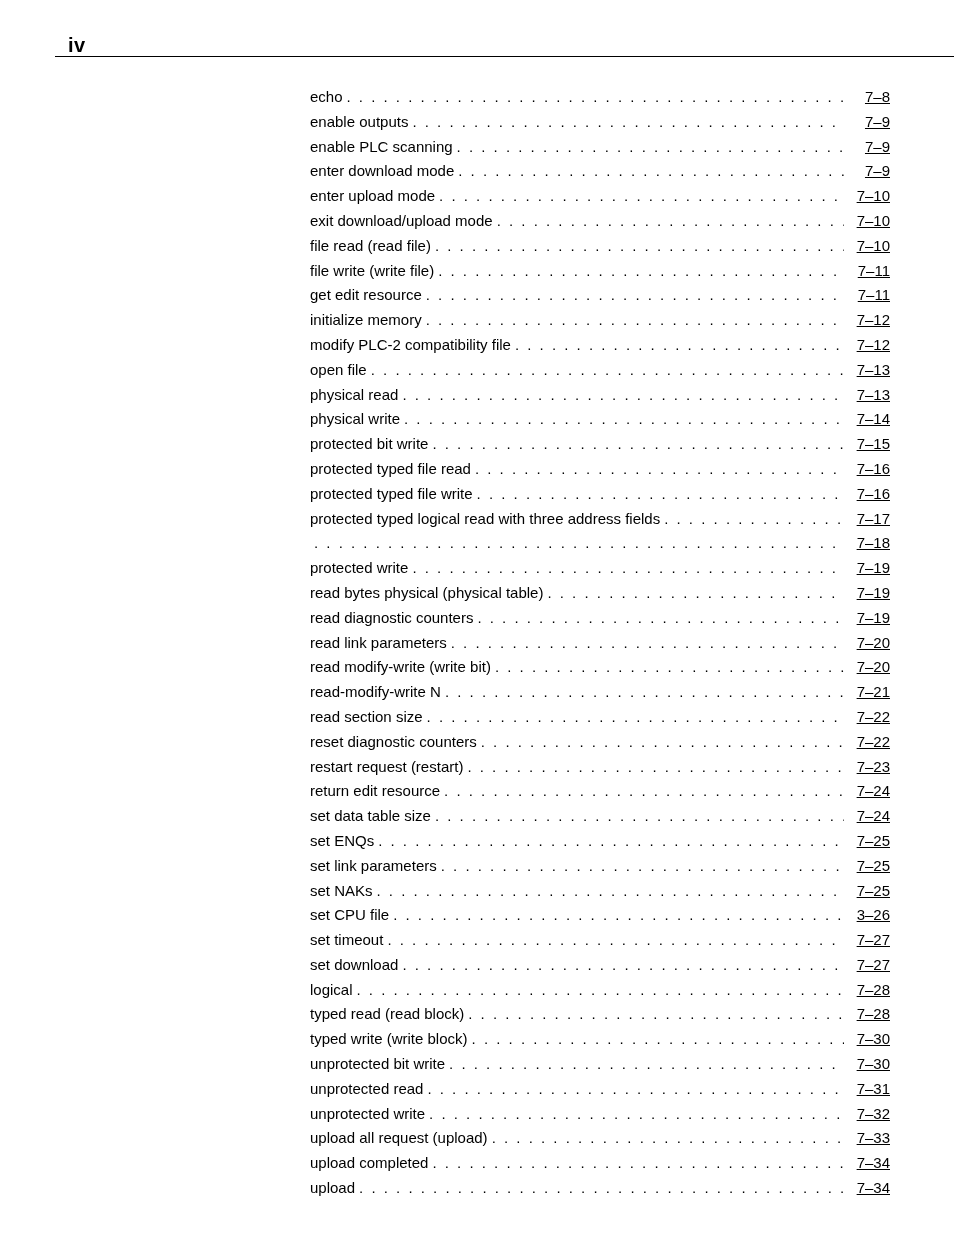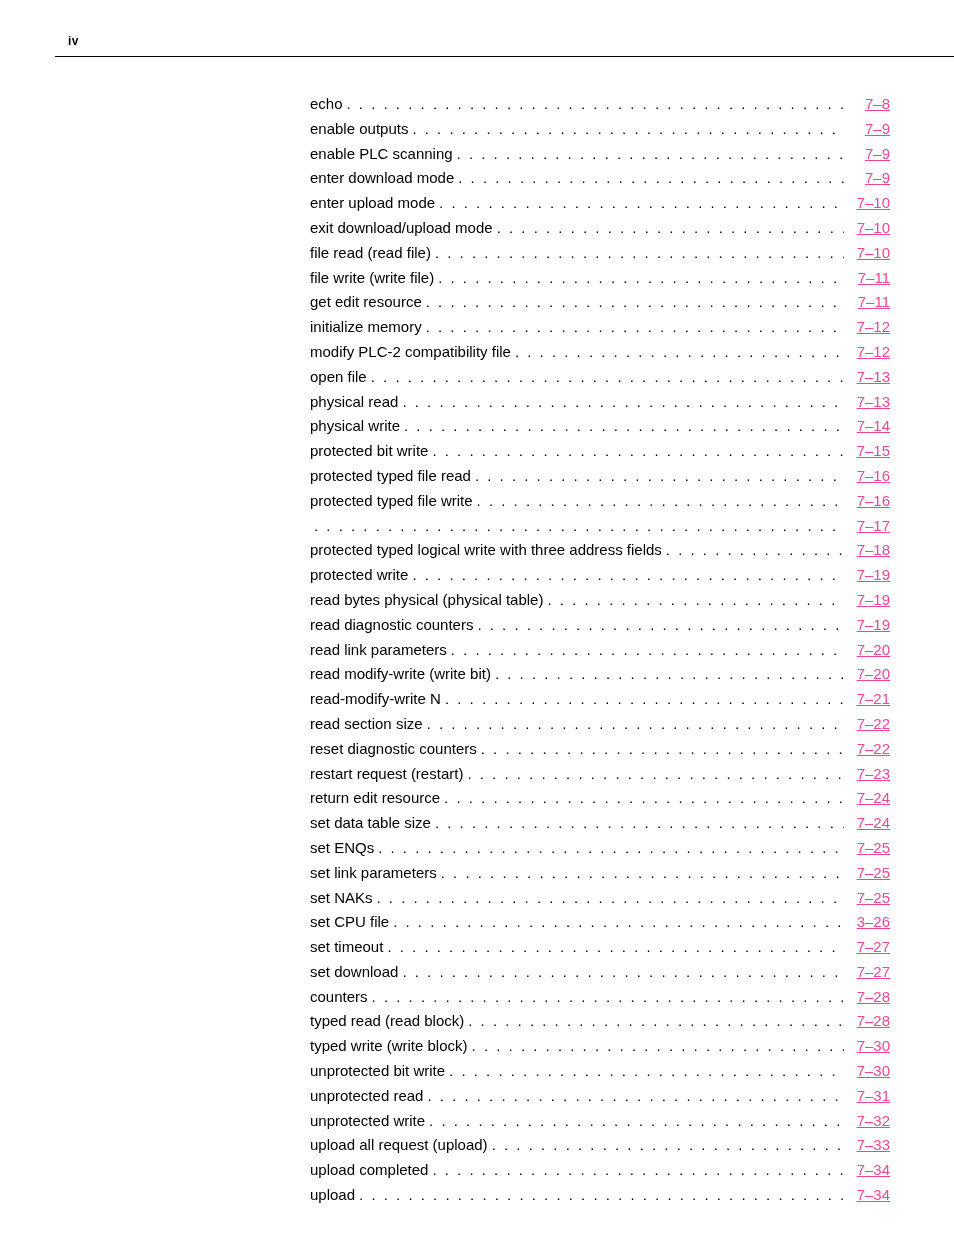--- a/index.html
+++ b/index.html
@@ -20,28 +20,28 @@
     top: 32px;
     left: 55px;
     right: 0;
     height: 24px;
     border-bottom: 1.5px solid #000;
   }
   .page-number {
     position: absolute;
     top: 34px;
     left: 68px;
-    font-size: 12px;
+    font-size: 20px;
     font-weight: bold;
     font-family: Arial, sans-serif;
     letter-spacing: 0.5px;
   }
   .toc-container {
     position: absolute;
-    top: 95px;
+    top: 88px;
     left: 310px;
     width: 580px;
   }
   .toc-row {
     display: flex;
     align-items: baseline;
     height: 24.8px;
     font-family: Arial, Helvetica, sans-serif;
     font-size: 15px;
     color: #000;
@@ -55,21 +55,21 @@
     overflow: hidden;
     white-space: nowrap;
     letter-spacing: 2px;
     padding: 0 4px;
     color: #000;
     font-size: 15px;
   }
   .toc-pageref {
     flex: 0 0 auto;
     white-space: nowrap;
-    color: #ec4899;
+    color: #000000;
     text-decoration: underline;
     text-align: right;
     min-width: 46px;
   }
 </style>
 </head>
 <body>
 
 <div class="page">
   <div class="header-bar"></div>
@@ -154,25 +154,25 @@
         <span class="toc-label">protected typed file read</span>
         <span class="toc-dots"> . . . . . . . . . . . . . . . . . . . . . . . . . . . . . . . . . . . . . . . . . . . . . . . . . . . . . . . . . . . . . . . . . . . . . .</span>
         <a class="toc-pageref" href="#">7–16</a>
       </div>
       <div class="toc-row">
         <span class="toc-label">protected typed file write</span>
         <span class="toc-dots"> . . . . . . . . . . . . . . . . . . . . . . . . . . . . . . . . . . . . . . . . . . . . . . . . . . . . . . . . . . . . . . . . . . . . . .</span>
         <a class="toc-pageref" href="#">7–16</a>
       </div>
       <div class="toc-row">
+        <span class="toc-label">protected typed logical read with three address fields</span>
         <span class="toc-dots"> . . . . . . . . . . . . . . . . . . . . . . . . . . . . . . . . . . . . . . . . . . . . . . . . . . . . . . . . . . . . . . . . . . . . . .</span>
         <a class="toc-pageref" href="#">7–17</a>
       </div>
       <div class="toc-row">
-        <span class="toc-label">protected typed logical write with three address fields</span>
         <span class="toc-dots"> . . . . . . . . . . . . . . . . . . . . . . . . . . . . . . . . . . . . . . . . . . . . . . . . . . . . . . . . . . . . . . . . . . . . . .</span>
         <a class="toc-pageref" href="#">7–18</a>
       </div>
       <div class="toc-row">
         <span class="toc-label">protected write</span>
         <span class="toc-dots"> . . . . . . . . . . . . . . . . . . . . . . . . . . . . . . . . . . . . . . . . . . . . . . . . . . . . . . . . . . . . . . . . . . . . . .</span>
         <a class="toc-pageref" href="#">7–19</a>
       </div>
       <div class="toc-row">
         <span class="toc-label">read bytes physical (physical table)</span>
@@ -248,21 +248,21 @@
         <span class="toc-label">set timeout</span>
         <span class="toc-dots"> . . . . . . . . . . . . . . . . . . . . . . . . . . . . . . . . . . . . . . . . . . . . . . . . . . . . . . . . . . . . . . . . . . . . . .</span>
         <a class="toc-pageref" href="#">7–27</a>
       </div>
       <div class="toc-row">
         <span class="toc-label">set download</span>
         <span class="toc-dots"> . . . . . . . . . . . . . . . . . . . . . . . . . . . . . . . . . . . . . . . . . . . . . . . . . . . . . . . . . . . . . . . . . . . . . .</span>
         <a class="toc-pageref" href="#">7–27</a>
       </div>
       <div class="toc-row">
-        <span class="toc-label">counters</span>
+        <span class="toc-label">logical</span>
         <span class="toc-dots"> . . . . . . . . . . . . . . . . . . . . . . . . . . . . . . . . . . . . . . . . . . . . . . . . . . . . . . . . . . . . . . . . . . . . . .</span>
         <a class="toc-pageref" href="#">7–28</a>
       </div>
       <div class="toc-row">
         <span class="toc-label">typed read (read block)</span>
         <span class="toc-dots"> . . . . . . . . . . . . . . . . . . . . . . . . . . . . . . . . . . . . . . . . . . . . . . . . . . . . . . . . . . . . . . . . . . . . . .</span>
         <a class="toc-pageref" href="#">7–28</a>
       </div>
       <div class="toc-row">
         <span class="toc-label">typed write (write block)</span>

